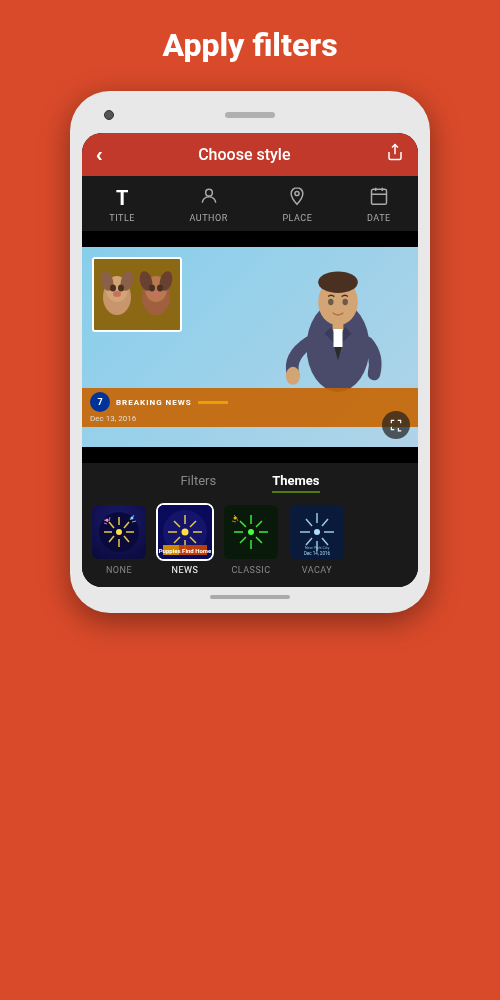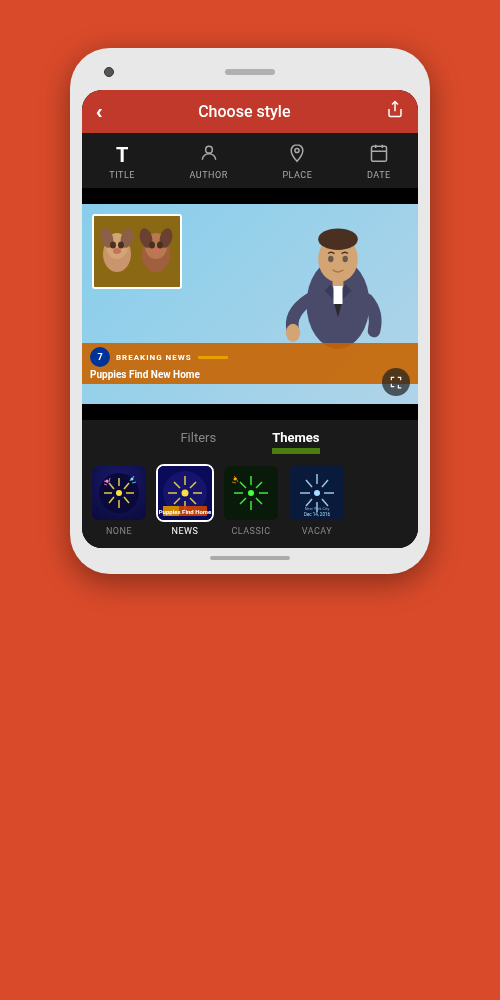--- a/index.html
+++ b/index.html
@@ -280,21 +280,21 @@
     .filter-tab {
       color: #888;
       font-size: 13px;
       cursor: pointer;
       padding-bottom: 3px;
     }
 
     .filter-tab.active {
       color: white;
       font-weight: bold;
-      border-bottom: 6px solid #4d7c0f;
+      border-bottom: 2px solid #4d7c0f;
     }
 
     .theme-items {
       display: flex;
       gap: 8px;
       padding: 0 8px;
       overflow-x: auto;
     }
 
     .theme-item {
@@ -371,20 +371,21 @@
       width: 80px;
       height: 4px;
       background: #aaa;
       border-radius: 2px;
     }
   </style>
 </head>
 <body>
 
 <div class="header-section">
+  <div class="main-title">Apply filters</div>
 </div>
 
 <div class="phone-wrapper">
   <div class="phone-outer">
     <div class="phone-top-bar">
       <div class="phone-camera"></div>
       <div class="phone-speaker"></div>
     </div>
 
     <div class="phone-screen">
@@ -495,21 +496,21 @@
               </svg>
             </div>
           </div>
 
           <div class="news-ticker">
             <div class="ticker-top">
               <div class="ticker-logo">7</div>
               <span class="breaking-news-label">BREAKING NEWS</span>
               <div class="ticker-line"></div>
             </div>
-            <div class="ticker-headline">Puppies Find New Home</div>
+            <div class="ticker-date">Dec 13, 2016</div>
           </div>
         </div>
 
         <div class="fullscreen-btn">
           <svg width="14" height="14" viewBox="0 0 24 24" fill="white">
             <path d="M3 3h6v2H5v4H3zm12 0h6v6h-2V5h-4zM3 21h6v-2H5v-4H3zm12 2v-6h2v4h4v2z"></path>
           </svg>
         </div>
       </div>
 

